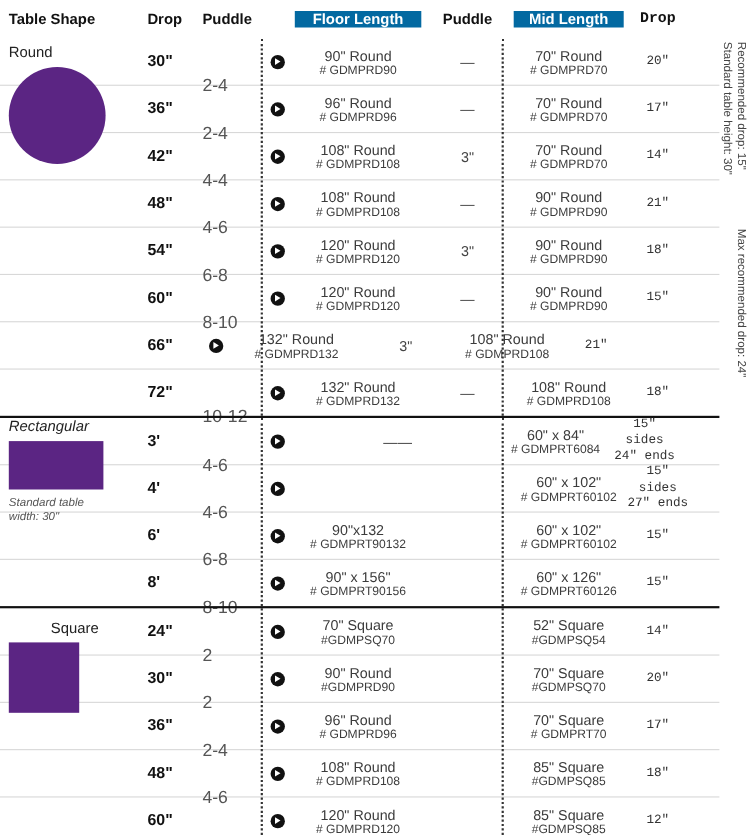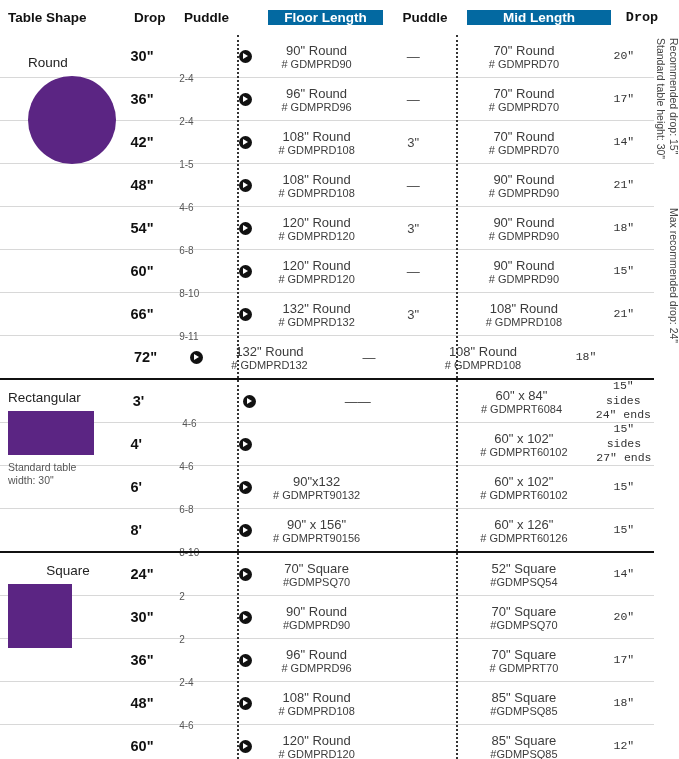--- a/index.html
+++ b/index.html
@@ -41,21 +41,21 @@
   }
   .hdr-plain { justify-content: flex-start; }
 
   
   .c-shape  { width: 128px; padding-left: 8px; box-sizing: border-box; }
   .c-size   { width: 52px;  padding-left: 6px; box-sizing: border-box; }
   .c-seats  { width: 56px;  padding-left: 4px; box-sizing: border-box; }
   .c-gap    { width: 32px; }
   .c-floor  { width: 115px; }
   .c-puddle { width: 84px; }
-  .c-mid    { width: 144px; }
+  .c-mid    { width: 100px; }
   .c-drop   { width: 62px; font-family: Liberation Mono, monospace; }
 
   
   .table-area {
     position: relative;
     width: 654px;
   }
   .section { position: relative; }
 
   .row {
@@ -72,21 +72,21 @@
     justify-content: center;
     box-sizing: border-box;
   }
 
   .size-val {
     font-weight: bold;
     font-size: 14.5px;
     color: #111;
   }
   .seats-val {
-    font-size: 10px;
+    font-size: 16px;
     color: #555;
     margin-top: 45px;
   }
   .spec {
     text-align: center;
     align-items: center;
   }
   .spec .line1 {
     font-size: 13px;
     color: #3c3c3c;
@@ -262,21 +262,21 @@
             <div class="cell c-drop drop">
               <div class="sub">17"</div>
             </div>
           </div>
           <div class="row">
             <div class="cell c-shape"></div>
             <div class="cell c-size">
               <span class="size-val">42"</span>
             </div>
             <div class="cell c-seats">
-              <span class="seats-val">1-5</span>
+              <span class="seats-val">4-4</span>
             </div>
             <div class="marker">
               <div class="dot"></div>
             </div>
             <div class="cell c-floor spec">
               <div class="line1">108" Round</div>
               <div class="line2"># GDMPRD108</div>
             </div>
             <div class="cell c-puddle dash">3"</div>
             <div class="cell c-mid spec">
@@ -357,23 +357,20 @@
             </div>
             <div class="cell c-drop drop">
               <div class="sub">15"</div>
             </div>
           </div>
           <div class="row">
             <div class="cell c-shape"></div>
             <div class="cell c-size">
               <span class="size-val">66"</span>
             </div>
-            <div class="cell c-seats">
-              <span class="seats-val">9-11</span>
-            </div>
             <div class="marker">
               <div class="dot"></div>
             </div>
             <div class="cell c-floor spec">
               <div class="line1">132" Round</div>
               <div class="line2"># GDMPRD132</div>
             </div>
             <div class="cell c-puddle dash">3"</div>
             <div class="cell c-mid spec">
               <div class="line1">108" Round</div>
@@ -381,39 +378,42 @@
             </div>
             <div class="cell c-drop drop">
               <div class="sub">21"</div>
             </div>
           </div>
           <div class="row last">
             <div class="cell c-shape"></div>
             <div class="cell c-size">
               <span class="size-val">72"</span>
             </div>
+            <div class="cell c-seats">
+              <span class="seats-val">10-12</span>
+            </div>
             <div class="marker">
               <div class="dot"></div>
             </div>
             <div class="cell c-floor spec">
               <div class="line1">132" Round</div>
               <div class="line2"># GDMPRD132</div>
             </div>
             <div class="cell c-puddle dash">—</div>
             <div class="cell c-mid spec">
               <div class="line1">108" Round</div>
               <div class="line2"># GDMPRD108</div>
             </div>
             <div class="cell c-drop drop">
               <div class="sub">18"</div>
             </div>
           </div>
           <div class="vdots" style="left: 237px;"></div>
           <div class="vdots" style="left: 456px;"></div>
-          <div class="shape-cell" style="top: 20px; margin-left: 20px;">
+          <div class="shape-cell" style="top: 5px;">
             <div class="shape-label">Round</div>
             <div class="swatch-circle"></div>
           </div>
         </div>
       </div>
       <div class="section">
         <div class="divider"></div>
         <div style="position: relative;">
           <div class="row">
             <div class="cell c-shape"></div>
@@ -503,21 +503,21 @@
             <div class="cell c-mid spec">
               <div class="line1">60" x 126"</div>
               <div class="line2"># GDMPRT60126</div>
             </div>
             <div class="cell c-drop drop">
               <div class="sub">15"</div>
             </div>
           </div>
           <div class="vdots" style="left: 237px;"></div>
           <div class="vdots" style="left: 456px;"></div>
-          <div class="shape-cell" style="top: 10px;">
+          <div class="shape-cell" style="top: 0; font-style: italic;">
             <div class="shape-label">Rectangular</div>
             <div class="swatch-rect"></div>
             <div class="shape-note">Standard table width: 30"</div>
           </div>
         </div>
       </div>
       <div class="section">
         <div class="divider"></div>
         <div style="position: relative;">
           <div class="row">

